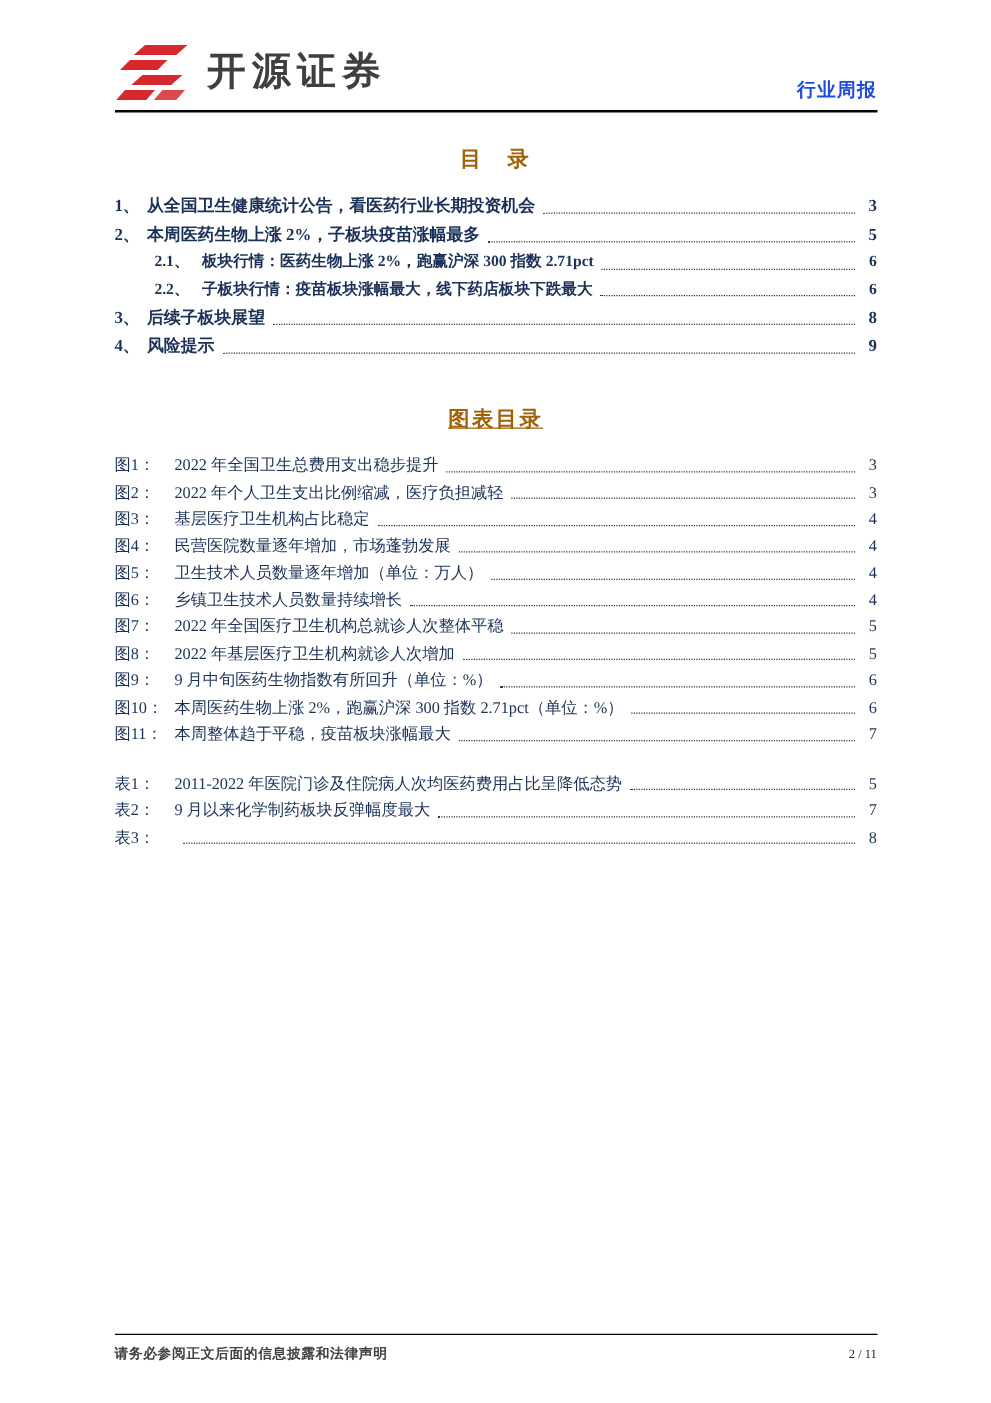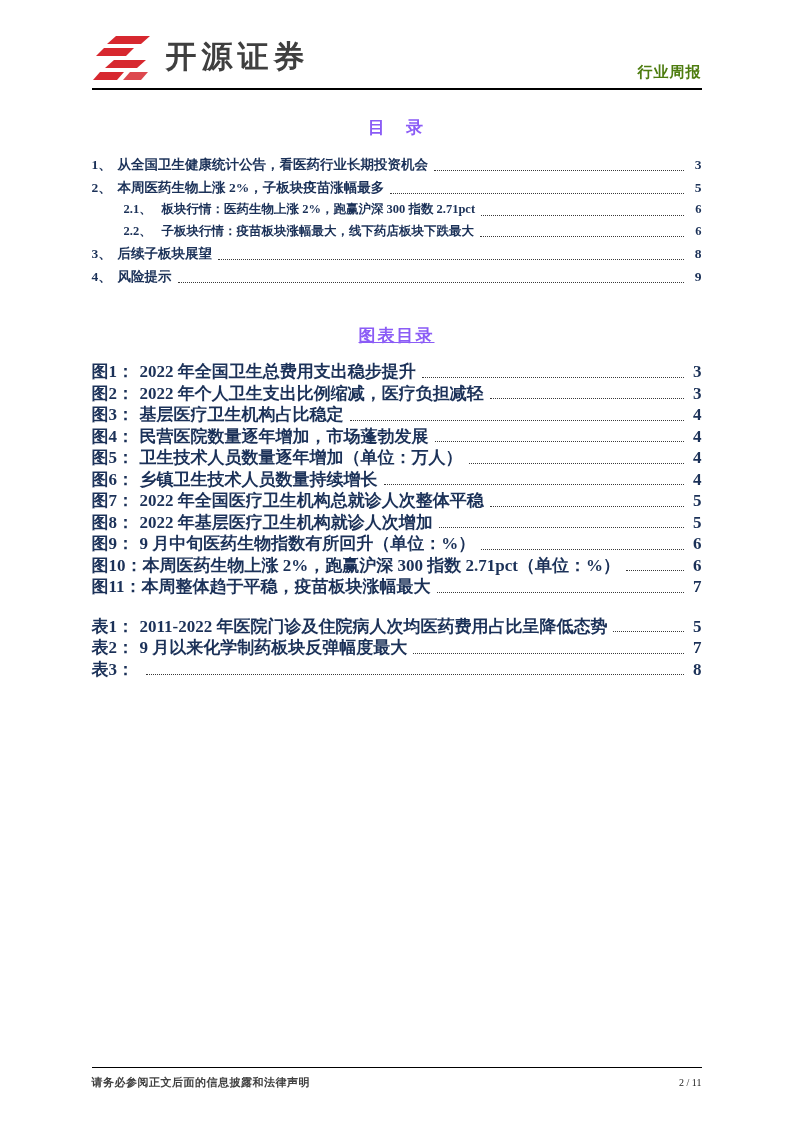--- a/index.html
+++ b/index.html
@@ -25,34 +25,34 @@
   .logo-svg { display: block; }
   .brand-name {
     font-size: 31px;
     font-weight: bold;
     color: #3f3f3f;
     letter-spacing: 5px;
     line-height: 1;
     padding-bottom: 6px;
   }
   .report-type {
-    color: #4d7c0f;
+    color: #1d4ed8;
     font-weight: bold;
     font-size: 15px;
     padding-bottom: 2px;
     letter-spacing: 1px;
   }
   .header-rule { border-top: 2px solid #000; margin-top: 4px; }
 
   
   .toc-title {
     text-align: center;
     font-size: 17px;
     font-weight: bold;
-    color: #8b5cf6;
+    color: #a16207;
     margin: 26px 0 14px 0;
     letter-spacing: 2px;
   }
   .toc-title.second { margin-top: 36px; text-decoration: underline; }
 
   
   .toc-list { display: block; }
   .row {
     display: flex;
     align-items: flex-end;
@@ -72,21 +72,21 @@
   }
   .row .pg { flex: none; min-width: 14px; text-align: right; }
   .row.sub {
     font-weight: bold;
     font-size: 12.5px;
     line-height: 21.5px;
     padding-left: 32px;
   }
   .row.sub .num { min-width: 38px; }
 
-  .figs .row { font-size: 17px; line-height: 21.5px; font-weight: 700; }
+  .figs .row { font-size: 13px; line-height: 21.5px; font-weight: 400; }
   .figs .row .num { min-width: 48px; }
   .tables-list { margin-top: 18px; }
 
   
   .footer { position: absolute; left: 48px; right: 48px; top: 1067px; }
   .footer-rule { border-top: 1.5px solid #000; margin-bottom: 7px; }
   .footer-row {
     display: flex;
     justify-content: space-between;
     align-items: baseline;

